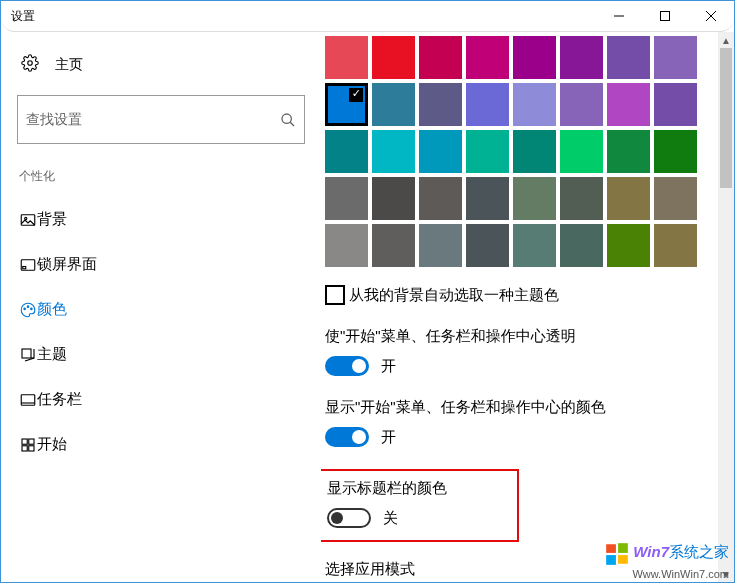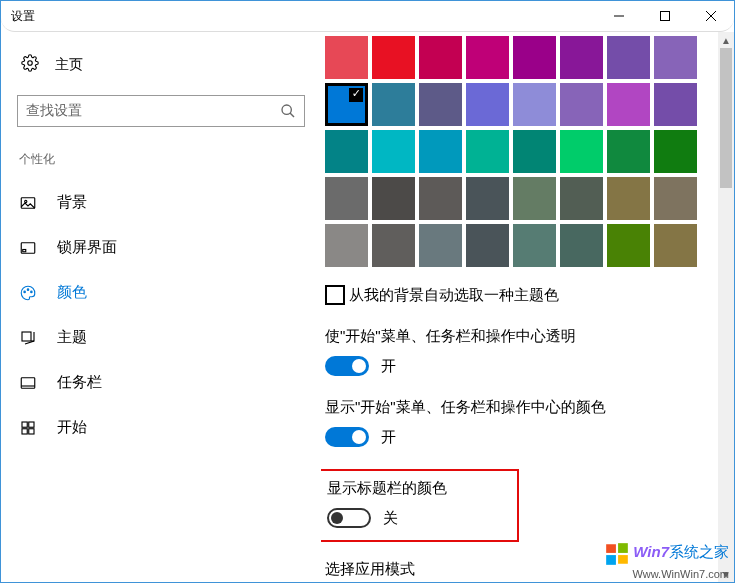--- a/index.html
+++ b/index.html
@@ -56,39 +56,39 @@
   }
   .home-row {
     display: flex;
     align-items: center;
     padding: 10px 20px;
     gap: 16px;
   }
   .gear svg { width: 18px; height: 18px; }
   .search {
     margin: 10px 16px 18px 16px;
-    height: 32px;
+    height: 49px;
     border: 1px solid #999;
     display: flex;
     align-items: center;
     padding: 0 8px;
     box-sizing: border-box;
     color: #666;
   }
   .search span { flex: 1; font-size: 14px; }
   .search svg { width: 16px; height: 16px; }
   .group-title {
     padding: 6px 18px 12px 18px;
     font-size: 12px;
     color: #666;
   }
   .navitem {
     display: flex;
     align-items: center;
-    gap: 20px;
+    gap: 0;
     padding: 13px 18px;
     font-size: 15px;
   }
   .navitem svg { width: 18px; height: 18px; flex: none; }
   .navitem.selected {
     color: #0078d7;
     background: #e5f1fb00;
   }
   .navitem.selected svg { stroke: #0078d7; fill: none; }
   .content-wrap {

